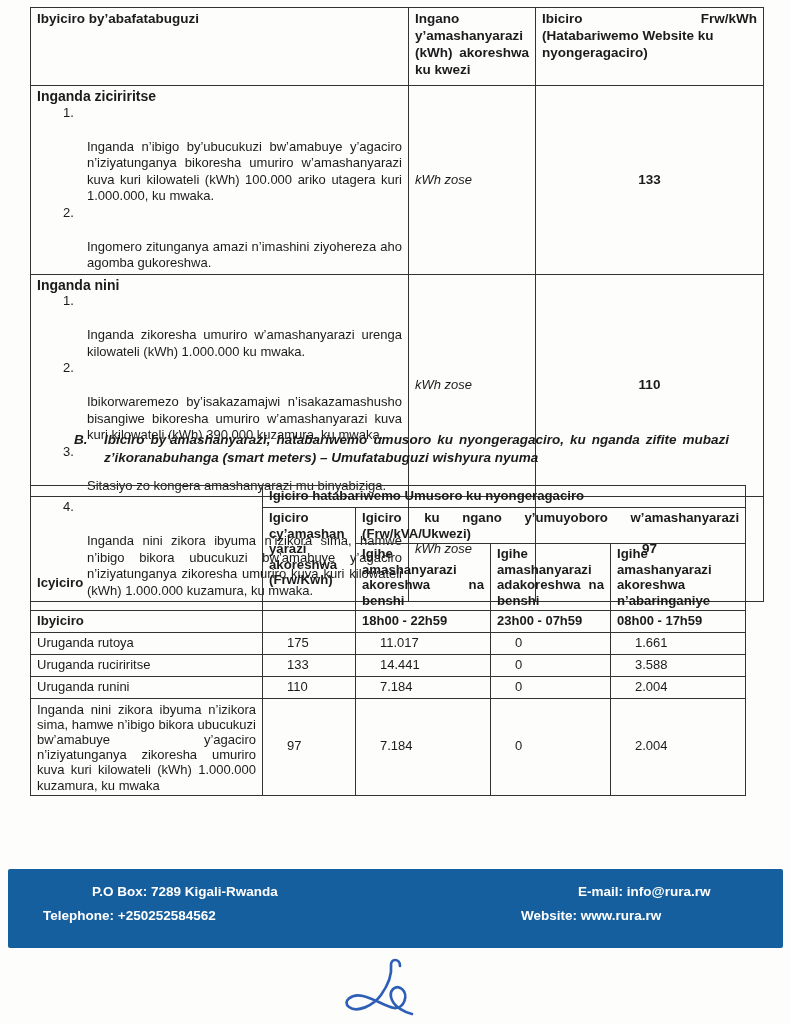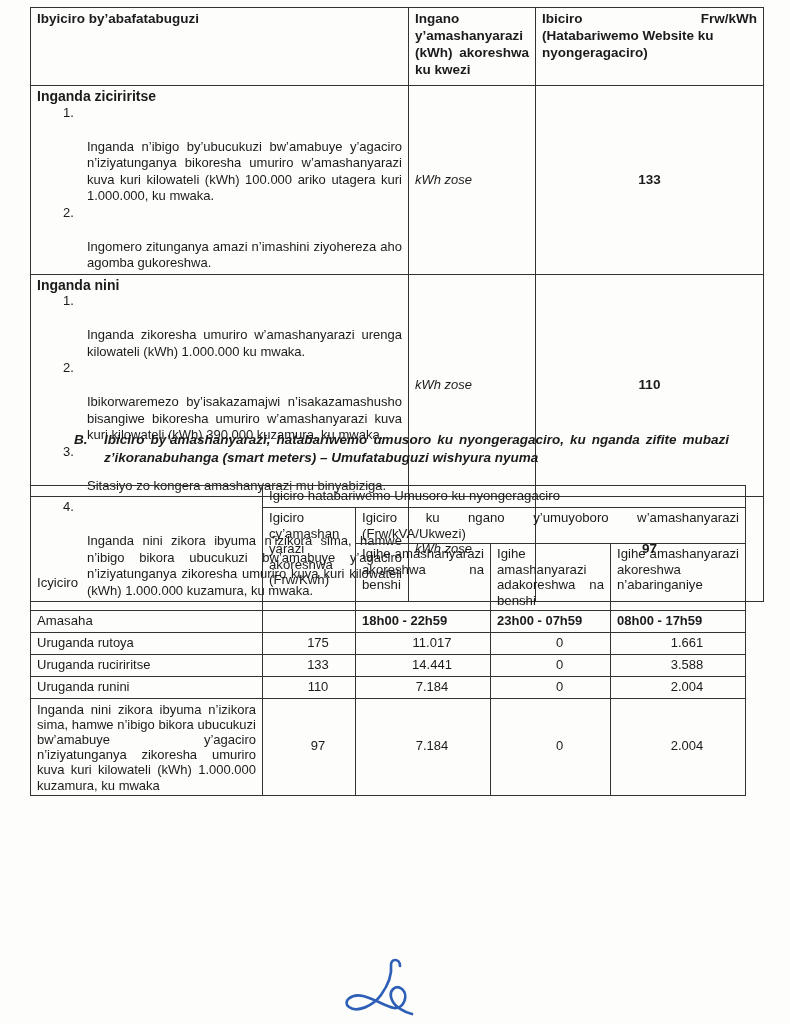--- a/index.html
+++ b/index.html
@@ -47,25 +47,25 @@
     left: 74px; top: 431px; width: 655px;
     display: flex;
     font-weight: bold; font-style: italic;
     font-size: 13.5px; line-height: 17.5px;
   }
   .section-heading .label { flex: 0 0 30px; }
   .section-heading .text { flex: 1; text-align: justify; }
 
   
   #table2 { left: 30px; top: 485px; width: 715px; }
-  #table2 td.th { font-weight: normal; font-size: 13.2px; line-height: 15.5px; }
+  #table2 td.th { font-weight: bold; font-size: 13.2px; line-height: 15.5px; }
   #table2 td.jus { text-align: justify; }
   #table2 td.icyiciro { vertical-align: bottom; padding-bottom: 20px; }
   #table2 td.time { font-weight: bold; }
-  #table2 td.val { text-align: center; vertical-align: middle; padding-left: 24px; }
+  #table2 td.val { vertical-align: middle; padding-left: 24px; }
   #table2 td.longlabel { line-height: 15.2px; text-align: justify; padding-top: 3px; }
 
   
   .footer-band {
     position: absolute;
     left: 8px; top: 869px; width: 775px; height: 79px;
     background: #155f9e;
     border-radius: 2px;
   }
   .footer-band span {
@@ -180,21 +180,21 @@
     <tr style="height:33px">
       <td class="th jus" rowspan="2">Igiciro cy’amashan yarazi akoreshwa (Frw/Kwh)</td>
       <td class="th jus" colspan="3">Igiciro ku ngano y’umuyoboro w’amashanyarazi (Frw/kVA/Ukwezi)</td>
     </tr>
     <tr style="height:62px">
       <td class="th jus">Igihe amashanyarazi akoreshwa na benshi</td>
       <td class="th jus">Igihe amashanyarazi adakoreshwa na benshi</td>
       <td class="th jus">Igihe amashanyarazi akoreshwa n’abaringaniye</td>
     </tr>
     <tr style="height:21px">
-      <td class="th">Amasaha</td>
+      <td class="th">Ibyiciro</td>
       <td></td>
       <td class="time">18h00 - 22h59</td>
       <td class="time">23h00 - 07h59</td>
       <td class="time">08h00 - 17h59</td>
     </tr>
     <tr style="height:22px">
       <td>Uruganda rutoya</td>
       <td class="val">175</td>
       <td class="val">11.017</td>
       <td class="val">0</td>
@@ -217,20 +217,26 @@
     <tr style="height:77px">
       <td class="longlabel">Inganda nini zikora ibyuma n’izikora sima, hamwe n’ibigo bikora ubucukuzi bw’amabuye y’agaciro n’iziyatunganya zikoresha umuriro kuva kuri kilowateli (kWh) 1.000.000 kuzamura, ku mwaka</td>
       <td class="val">97</td>
       <td class="val">7.184</td>
       <td class="val">0</td>
       <td class="val">2.004</td>
     </tr>
   </tbody>
     </table>
 
+  <div class="footer-band">
+    <span class="fb-pobox">P.O Box: 7289 Kigali-Rwanda</span>
+    <span class="fb-phone">Telephone: +250252584562</span>
+    <span class="fb-email">E-mail: info@rura.rw</span>
+    <span class="fb-website">Website: www.rura.rw</span>
+  </div>
 
   <svg class="signature" width="85" height="64" viewBox="0 0 85 64" fill="none">
     <path d="M62 12 C62 4 52 4 53 12 C54 20 50 31 43 41
              C35 52 19 59 11 53 C4 48 13 39 25 42
              C37 45 47 52 56 54 C66 55 71 41 64 35
              C57 30 50 37 54 46 C57 53 66 58 74 60" stroke="#2e5fb7" stroke-width="2.7" stroke-linecap="round" fill="none"></path>
   </svg>
 
 </div>
 

